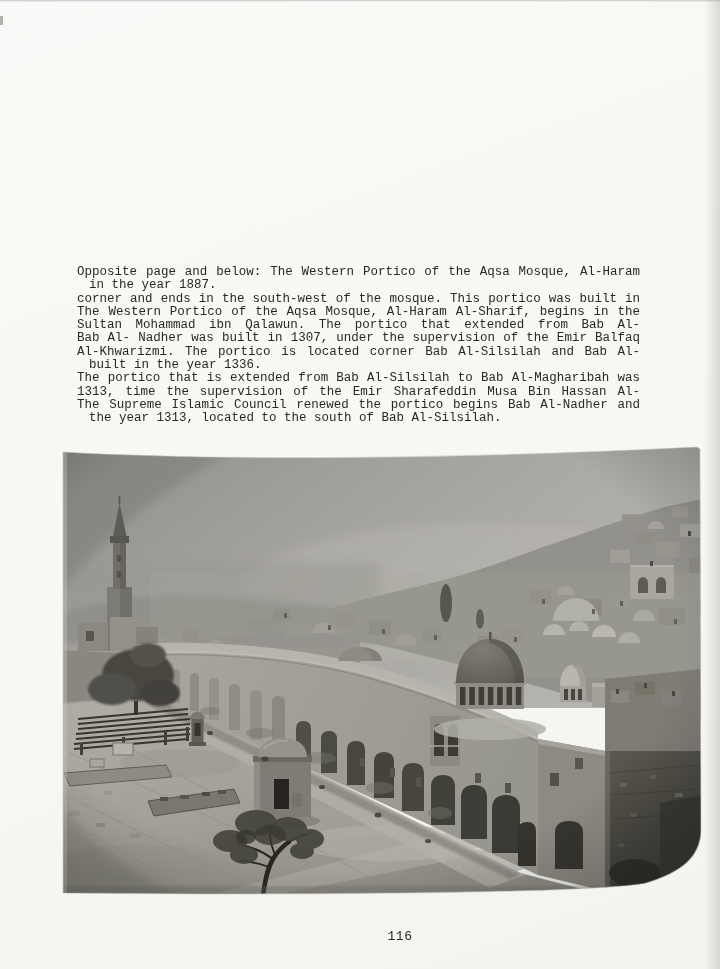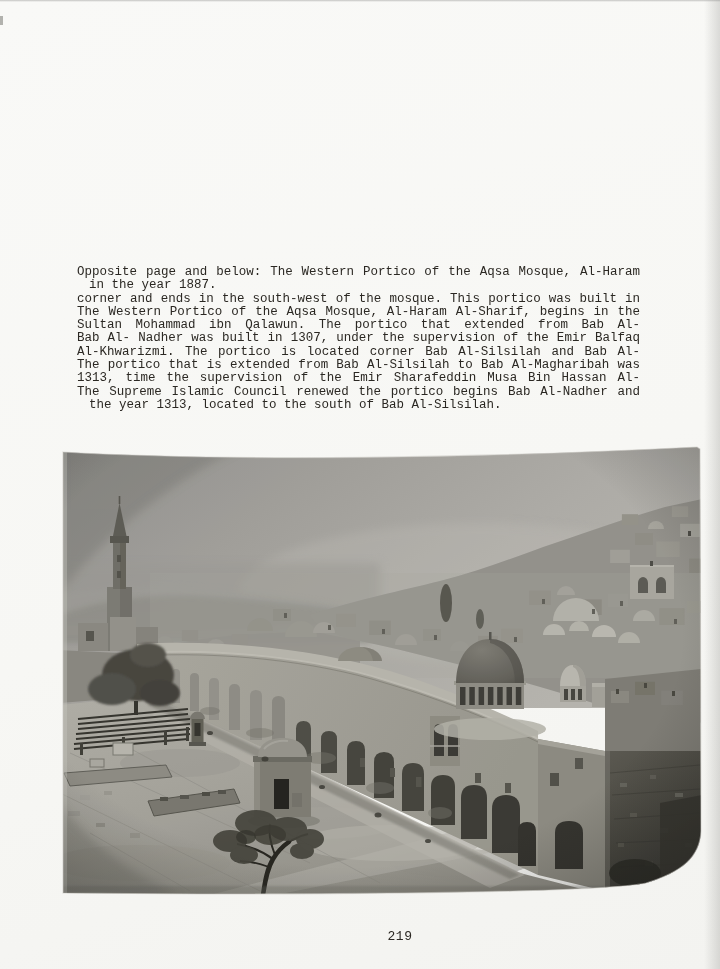--- a/index.html
+++ b/index.html
@@ -28,20 +28,21 @@
   <div class="left-speck"></div>
 
   <div class="textblock">
     <div class="tl">Opposite page and below: The Western Portico of the Aqsa Mosque, Al-Haram Al-Sharif</div>
     <div class="tl short">in the year 1887.</div>
     <div class="tl">corner and ends in the south-west of the mosque. This portico was built in the time of</div>
     <div class="tl">The Western Portico of the Aqsa Mosque, Al-Haram Al-Sharif, begins in the northwest</div>
     <div class="tl">Sultan Mohammad ibn Qalawun. The portico that extended from Bab Al-Ghawanimah to</div>
     <div class="tl">Bab Al- Nadher was built in 1307, under the supervision of the Emir Balfaq Bin Jaffan</div>
     <div class="tl">Al-Khwarizmi. The portico is located corner Bab Al-Silsilah and Bab Al- Nadher was</div>
+    <div class="tl short">built in the year 1336.</div>
     <div class="tl">The portico that is extended from Bab Al-Silsilah to Bab Al-Magharibah was built in</div>
     <div class="tl">1313, time the supervision of the Emir Sharafeddin Musa Bin Hassan Al-Hudbani.</div>
     <div class="tl">The Supreme Islamic Council renewed the portico begins Bab Al-Nadher and Bab Al-</div>
     <div class="tl short">the year 1313, located to the south of Bab Al-Silsilah.</div>
   </div>
 
   <div class="photo">
   <svg width="642" height="452" viewBox="0 0 642 452" xmlns="http://www.w3.org/2000/svg">
     <defs>
       <clipPath id="pc">
@@ -401,15 +402,15 @@
 
       <rect x="0" y="443" width="545" height="9" fill="#6c6b64" opacity="0.35" filter="url(#f1)"></rect>
       <path d="M0,452 L0,360 C30,400 70,430 120,452 Z" fill="#55544e" opacity="0.25" filter="url(#f3)"></path>
       <rect x="3" y="0" width="4" height="452" fill="#c9c7c1" opacity="0.4"></rect>
       <rect x="0" y="0" width="642" height="452" fill="url(#vigG)"></rect>
     </g>
     <path d="M3,9 C180,19 420,15 637,4 L640,6 L641,388 C640,414 622,429 586,440 C544,449 320,451 140,451 L3,450 Z" fill="none" stroke="#c9c7c1" stroke-width="1.2" opacity="0.55"></path>
   </svg>
   </div>
 
-  <div class="pagenum">219</div>
+  <div class="pagenum">116</div>
   <div class="right-shade"></div>
 </div>
 
 </body></html>

